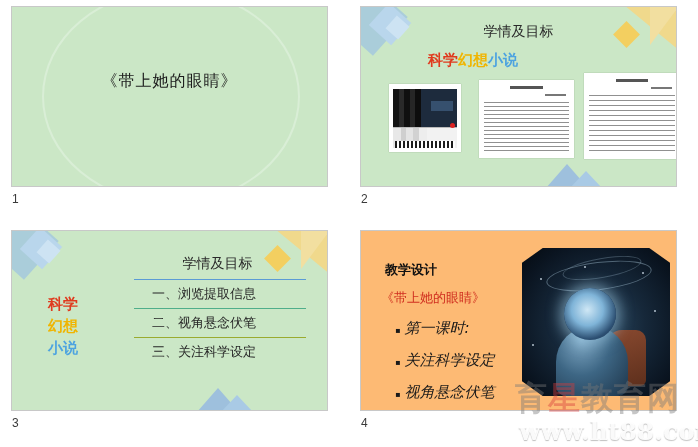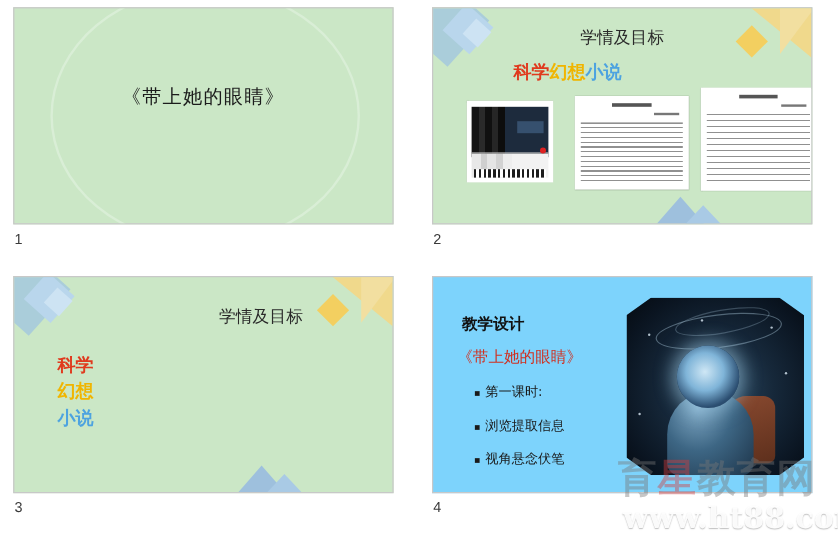--- a/index.html
+++ b/index.html
@@ -240,46 +240,47 @@
   .s3 .rule.o { border-top-color: #9aab2f; }
   .s3 .item {
     font-size: 13px;
     color: #262626;
     padding: 5px 0 5px 18px;
     font-family: "DejaVu Serif", "Liberation Serif", serif;
     white-space: nowrap;
   }
 
   
-  .s4 { background: #7dd3fc; }
+  .s4 { background: #fdba74; }
   .s4 .h1 {
     position: absolute;
     left: 24px; top: 30px;
     font-size: 13px;
     font-weight: bold;
     color: #111;
     font-family: "DejaVu Sans", sans-serif;
   }
   .s4 .h2 {
     position: absolute;
     left: 20px; top: 58px;
     font-size: 13px;
     color: #d03020;
     font-family: "DejaVu Serif", "Liberation Serif", serif;
   }
   .s4 .bullets {
     position: absolute;
     left: 34px; top: 88px;
   }
   .s4 .b {
-    font-size: 11px;
+    font-size: 15px;
     color: #1a1a1a;
     margin-bottom: 13px;
     font-family: "DejaVu Sans", sans-serif;
     white-space: nowrap;
+    font-style: italic;
   }
   .s4 .b::before {
     content: "\25AA";
     margin-right: 4px;
     font-size: 8px;
     color: #1a1a1a;
   }
   .s4 .pic {
     position: absolute;
     right: 6px; top: 17px;
@@ -449,31 +450,39 @@
       <div class="deco deco-bot-m2"></div>
 
       <div class="title">学情及目标</div>
 
       <div class="col">
         <div class="p1">科学</div>
         <div class="p2">幻想</div>
         <div class="p3">小说</div>
       </div>
 
+      <div class="list">
+        <div class="rule"></div>
+        <div class="item">一、浏览提取信息</div>
+        <div class="rule g"></div>
+        <div class="item">二、视角悬念伏笔</div>
+        <div class="rule o"></div>
+        <div class="item">三、关注科学设定</div>
+      </div>
     </div>
     <div class="slide-num">3</div>
   </div>
 
   <div class="cell c4">
     <div class="slide s4">
       <div class="h1">教学设计</div>
       <div class="h2">《带上她的眼睛》</div>
       <div class="bullets">
         <div class="b">第一课时:</div>
-        <div class="b">浏览提取信息</div>
+        <div class="b">关注科学设定</div>
         <div class="b">视角悬念伏笔</div>
       </div>
 
       <div class="pic">
         <div class="ring"></div>
         <div class="ring2"></div>
         <div class="star" style="left:18px;top:30px;"></div>
         <div class="star" style="left:120px;top:24px;"></div>
         <div class="star" style="left:132px;top:62px;"></div>
         <div class="star" style="left:10px;top:96px;"></div>

